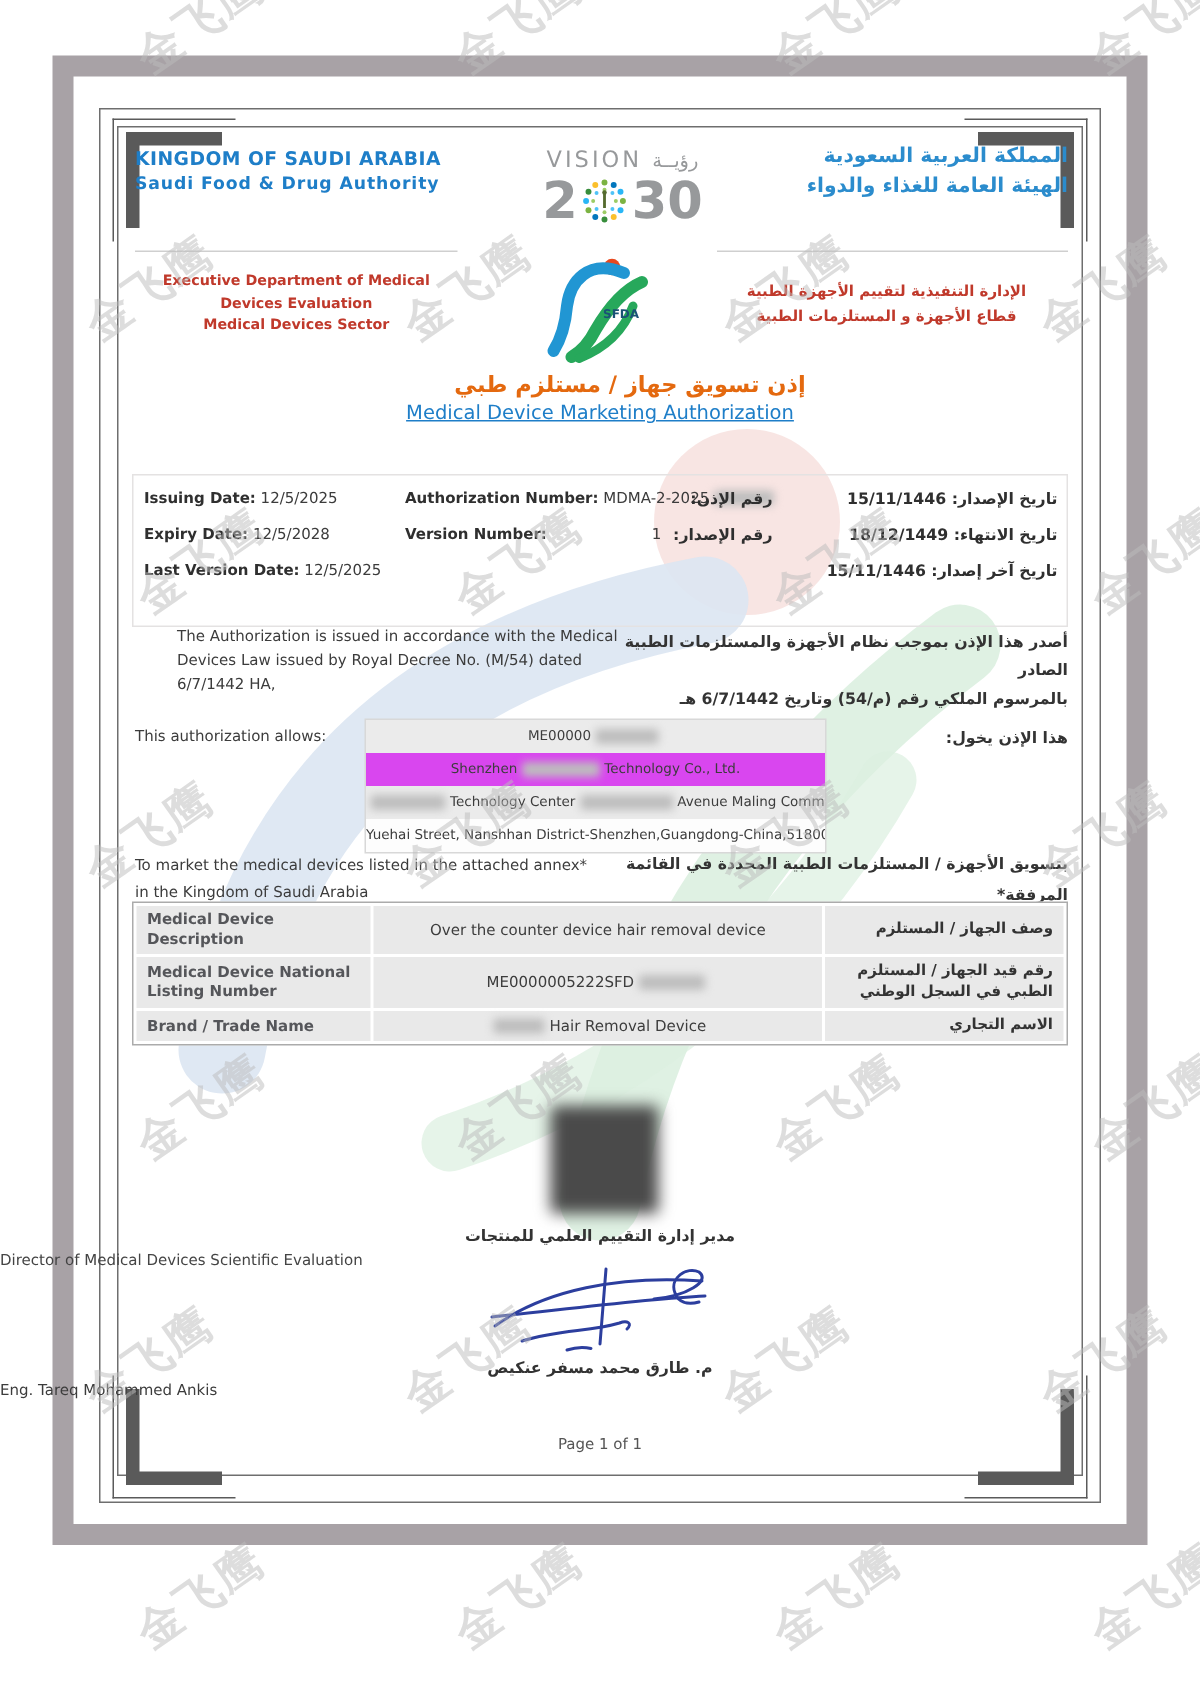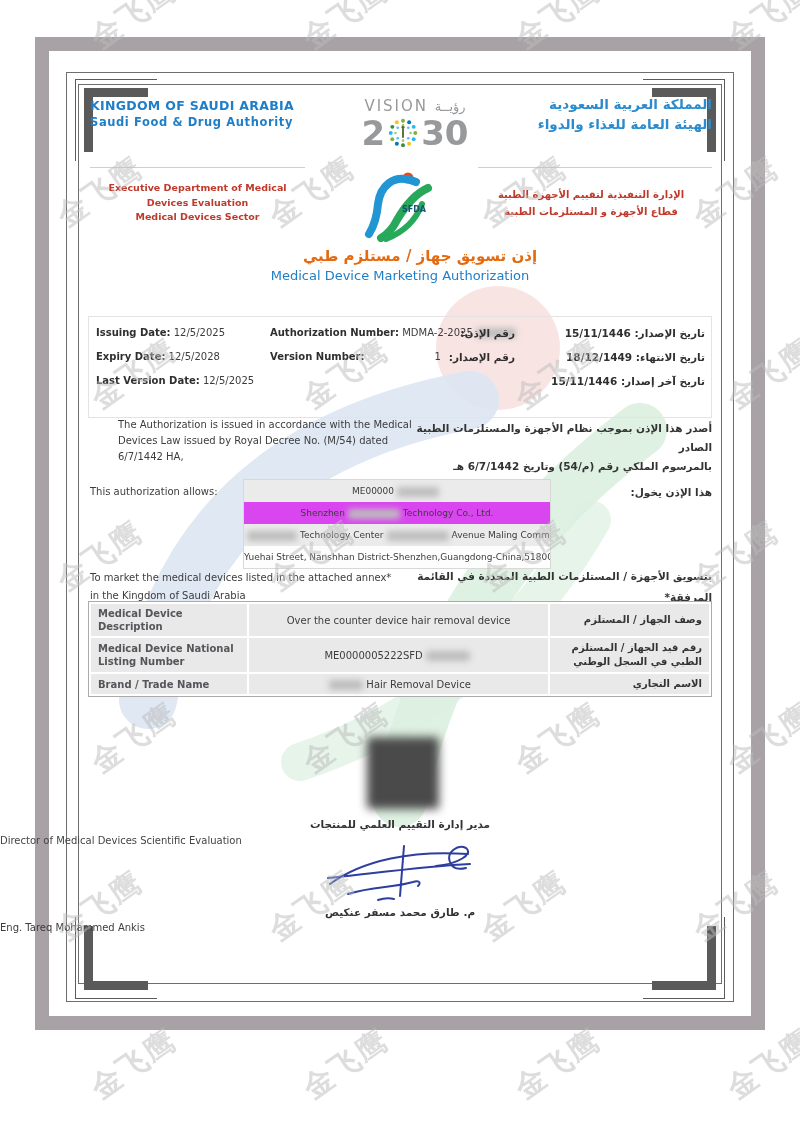--- a/index.html
+++ b/index.html
@@ -47,21 +47,21 @@
   
   .dept-en{left:95px;top:181px;width:205px;text-align:center;color:#c0392b;
            font-weight:bold;font-size:9.5px;line-height:14.5px;}
   .dept-ar{left:470px;top:186px;width:242px;text-align:center;color:#c0392b;
            font-weight:bold;font-size:10px;line-height:17px;direction:rtl;}
   .sfda-logo{left:360px;top:170px;}
 
   
   .title-ar{left:0;top:247px;width:800px;text-align:center;color:#e4690f;
             font-weight:bold;font-size:15px;direction:rtl;padding-left:20px;}
-  .title-en{left:0;top:268px;width:800px;text-align:center;color:#1e7ec8;font-size:13px;}
+  .title-en{left:0;top:268px;width:800px;text-align:center;color:#1e7ec8;font-size:13px;text-decoration:underline;}
 
   
   .meta-box{left:88px;top:316px;width:624px;height:102px;border:1px solid #e4e2e2;box-sizing:border-box;}
   .meta{font-size:10px;white-space:nowrap;}
   .meta b{color:#2f2f2f;}
   .meta-ar{font-weight:bold;direction:rtl;font-size:10.5px;color:#2f2f2f;}
   .r1{top:327px;} .r2{top:351px;} .r3{top:375px;}
   .mcol-l{left:96px;}
   .mcol-m{left:270px;}
   .m-arlab{left:430px;width:85px;text-align:right;}
@@ -325,20 +325,21 @@
         <path d="M10,34 C50,30 110,22 152,20"></path>
         <path d="M30,50 C55,42 75,44 95,38 C100,36 104,38 100,42"></path>
         <path d="M86,2 L82,52"></path>
         <path d="M60,56 C66,54 72,54 76,55"></path>
       </g>
     </svg>
 
     <div class="abs name-ar">م. طارق محمد مسفر عنكيص</div>
     <div class="abs name-en">Eng. Tareq Mohammed Ankis</div>
 
+    <div class="abs page-num">Page 1 of 1</div>
   </div>
 
   <div class="wm-layer" id="wm-layer">
       <span class="wm" style="left: 86px; top: -6px;">金飞鹰</span>
       <span class="wm" style="left: 298px; top: -6px;">金飞鹰</span>
       <span class="wm" style="left: 510px; top: -6px;">金飞鹰</span>
       <span class="wm" style="left: 722px; top: -6px;">金飞鹰</span>
       <span class="wm" style="left: 52px; top: 172px;">金飞鹰</span>
       <span class="wm" style="left: 264px; top: 172px;">金飞鹰</span>
       <span class="wm" style="left: 476px; top: 172px;">金飞鹰</span>

